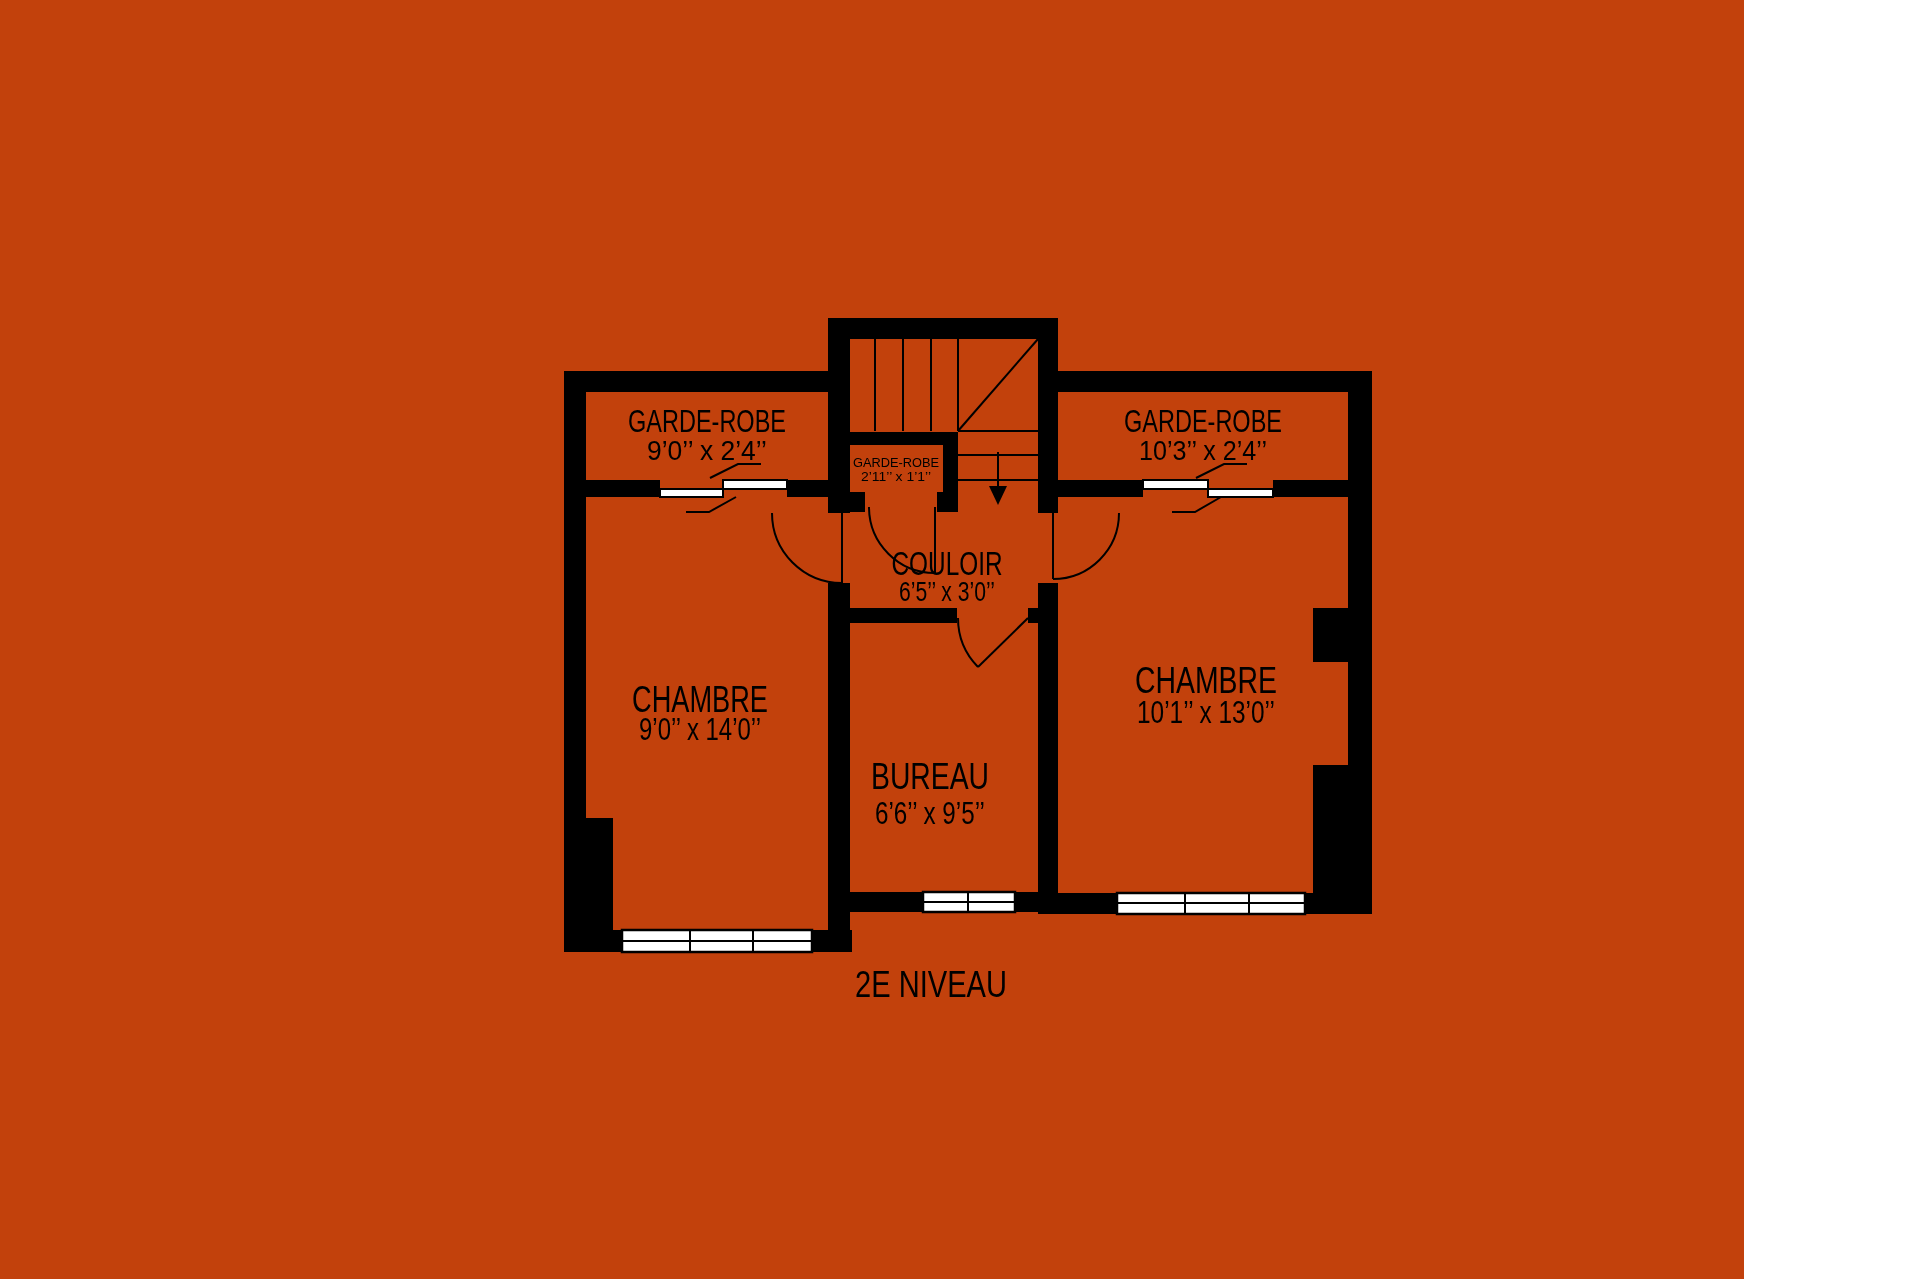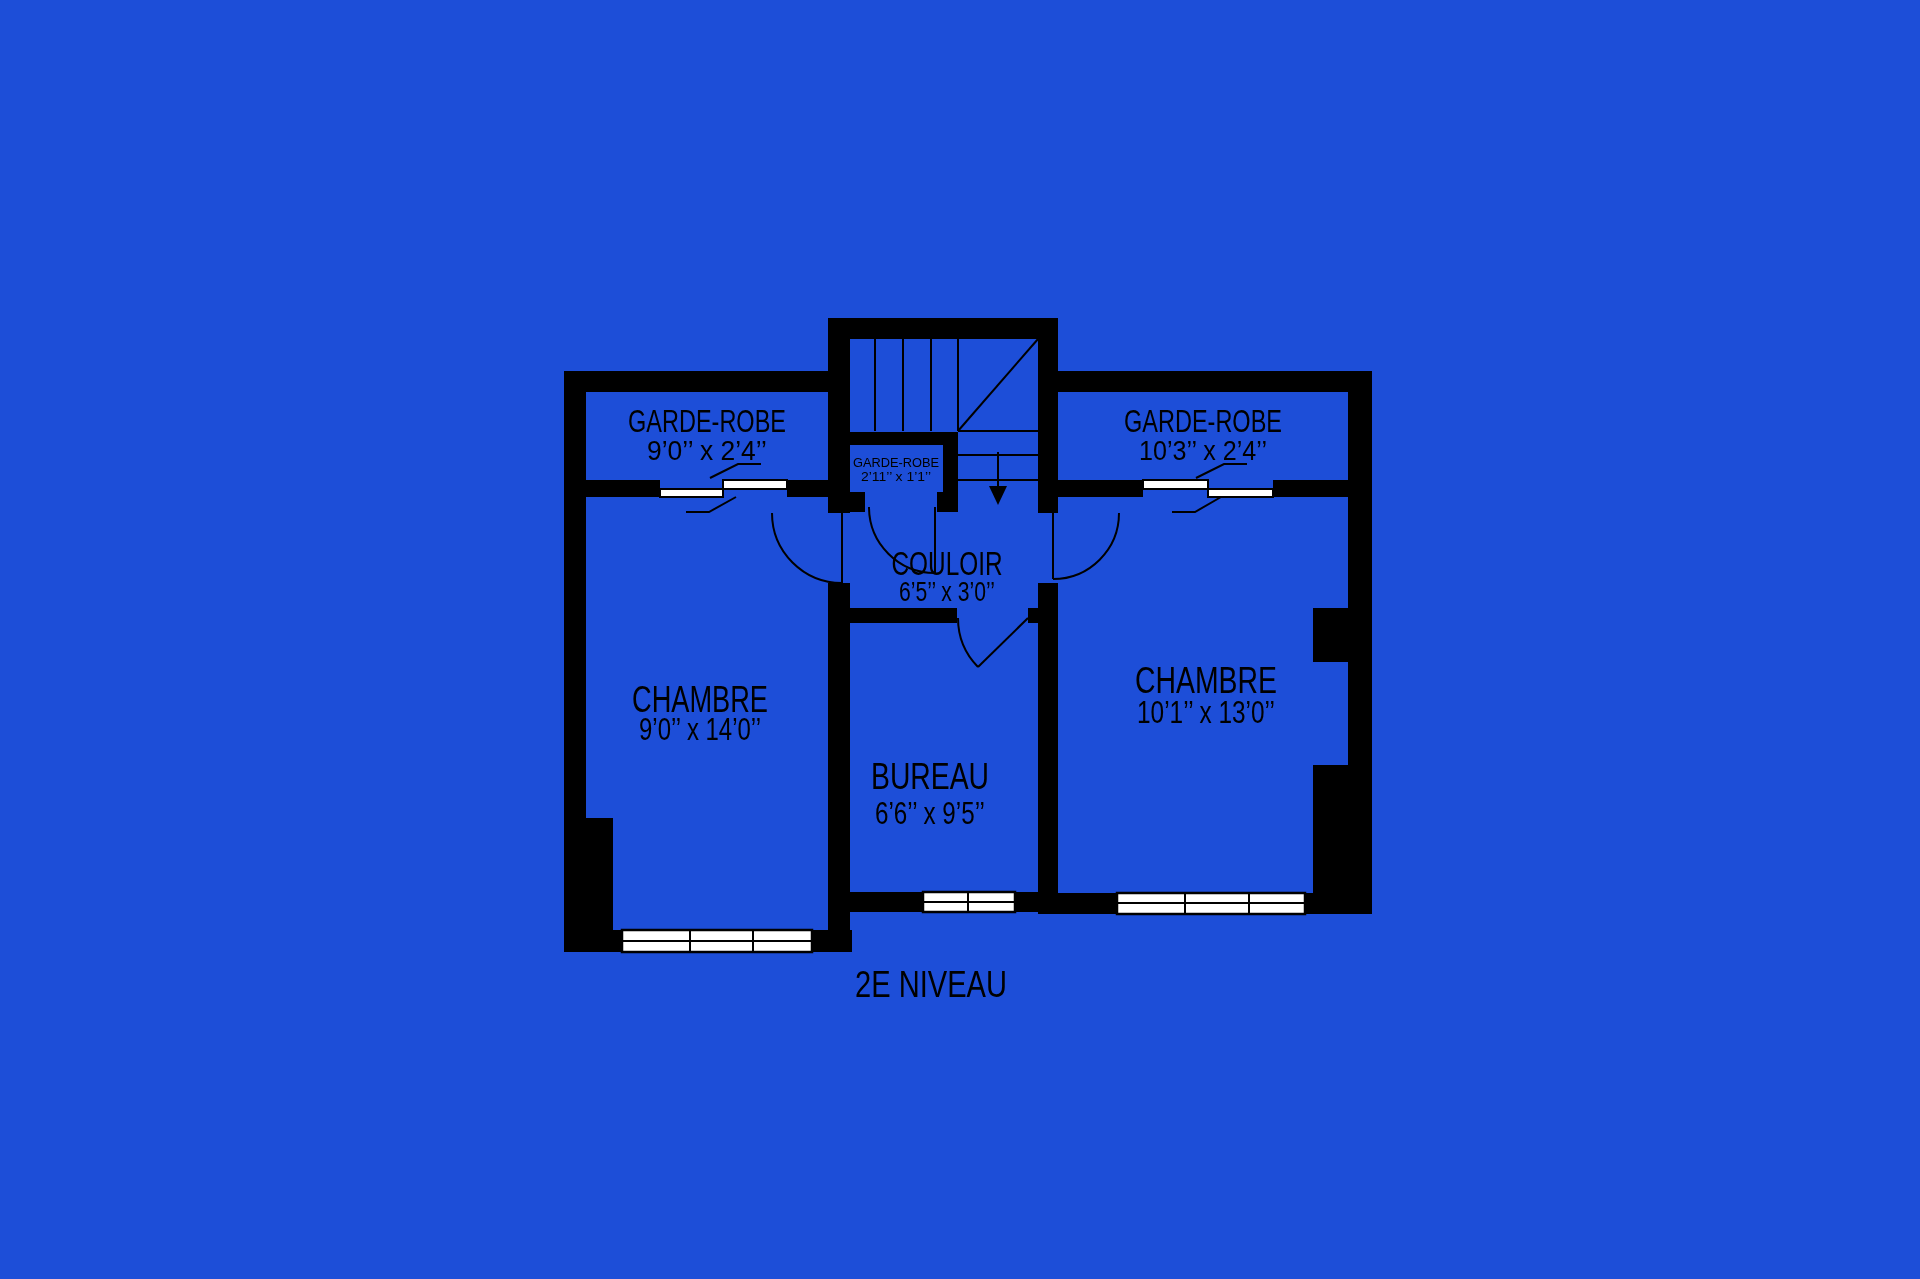--- a/index.html
+++ b/index.html
@@ -1,16 +1,16 @@
 <!DOCTYPE html>
 <html><head>
 <meta charset="utf-8">
 <style>
   html,body{margin:0;padding:0;background:#ffffff;}
-  #canvas{position:relative;width:1920px;height:1279px;background:#1d4ed8;overflow:hidden;}
+  #canvas{position:relative;width:1744px;height:1279px;background:#c2410c;overflow:hidden;}
   svg{position:absolute;left:0;top:0;}
   text{font-family:"Liberation Sans","DejaVu Sans",sans-serif;fill:#000;}
 </style>
 </head>
 <body>
 
 <div id="canvas">
 <svg width="1920" height="1279" viewBox="0 0 1920 1279">
 
   <g fill="#000000" stroke="none">

